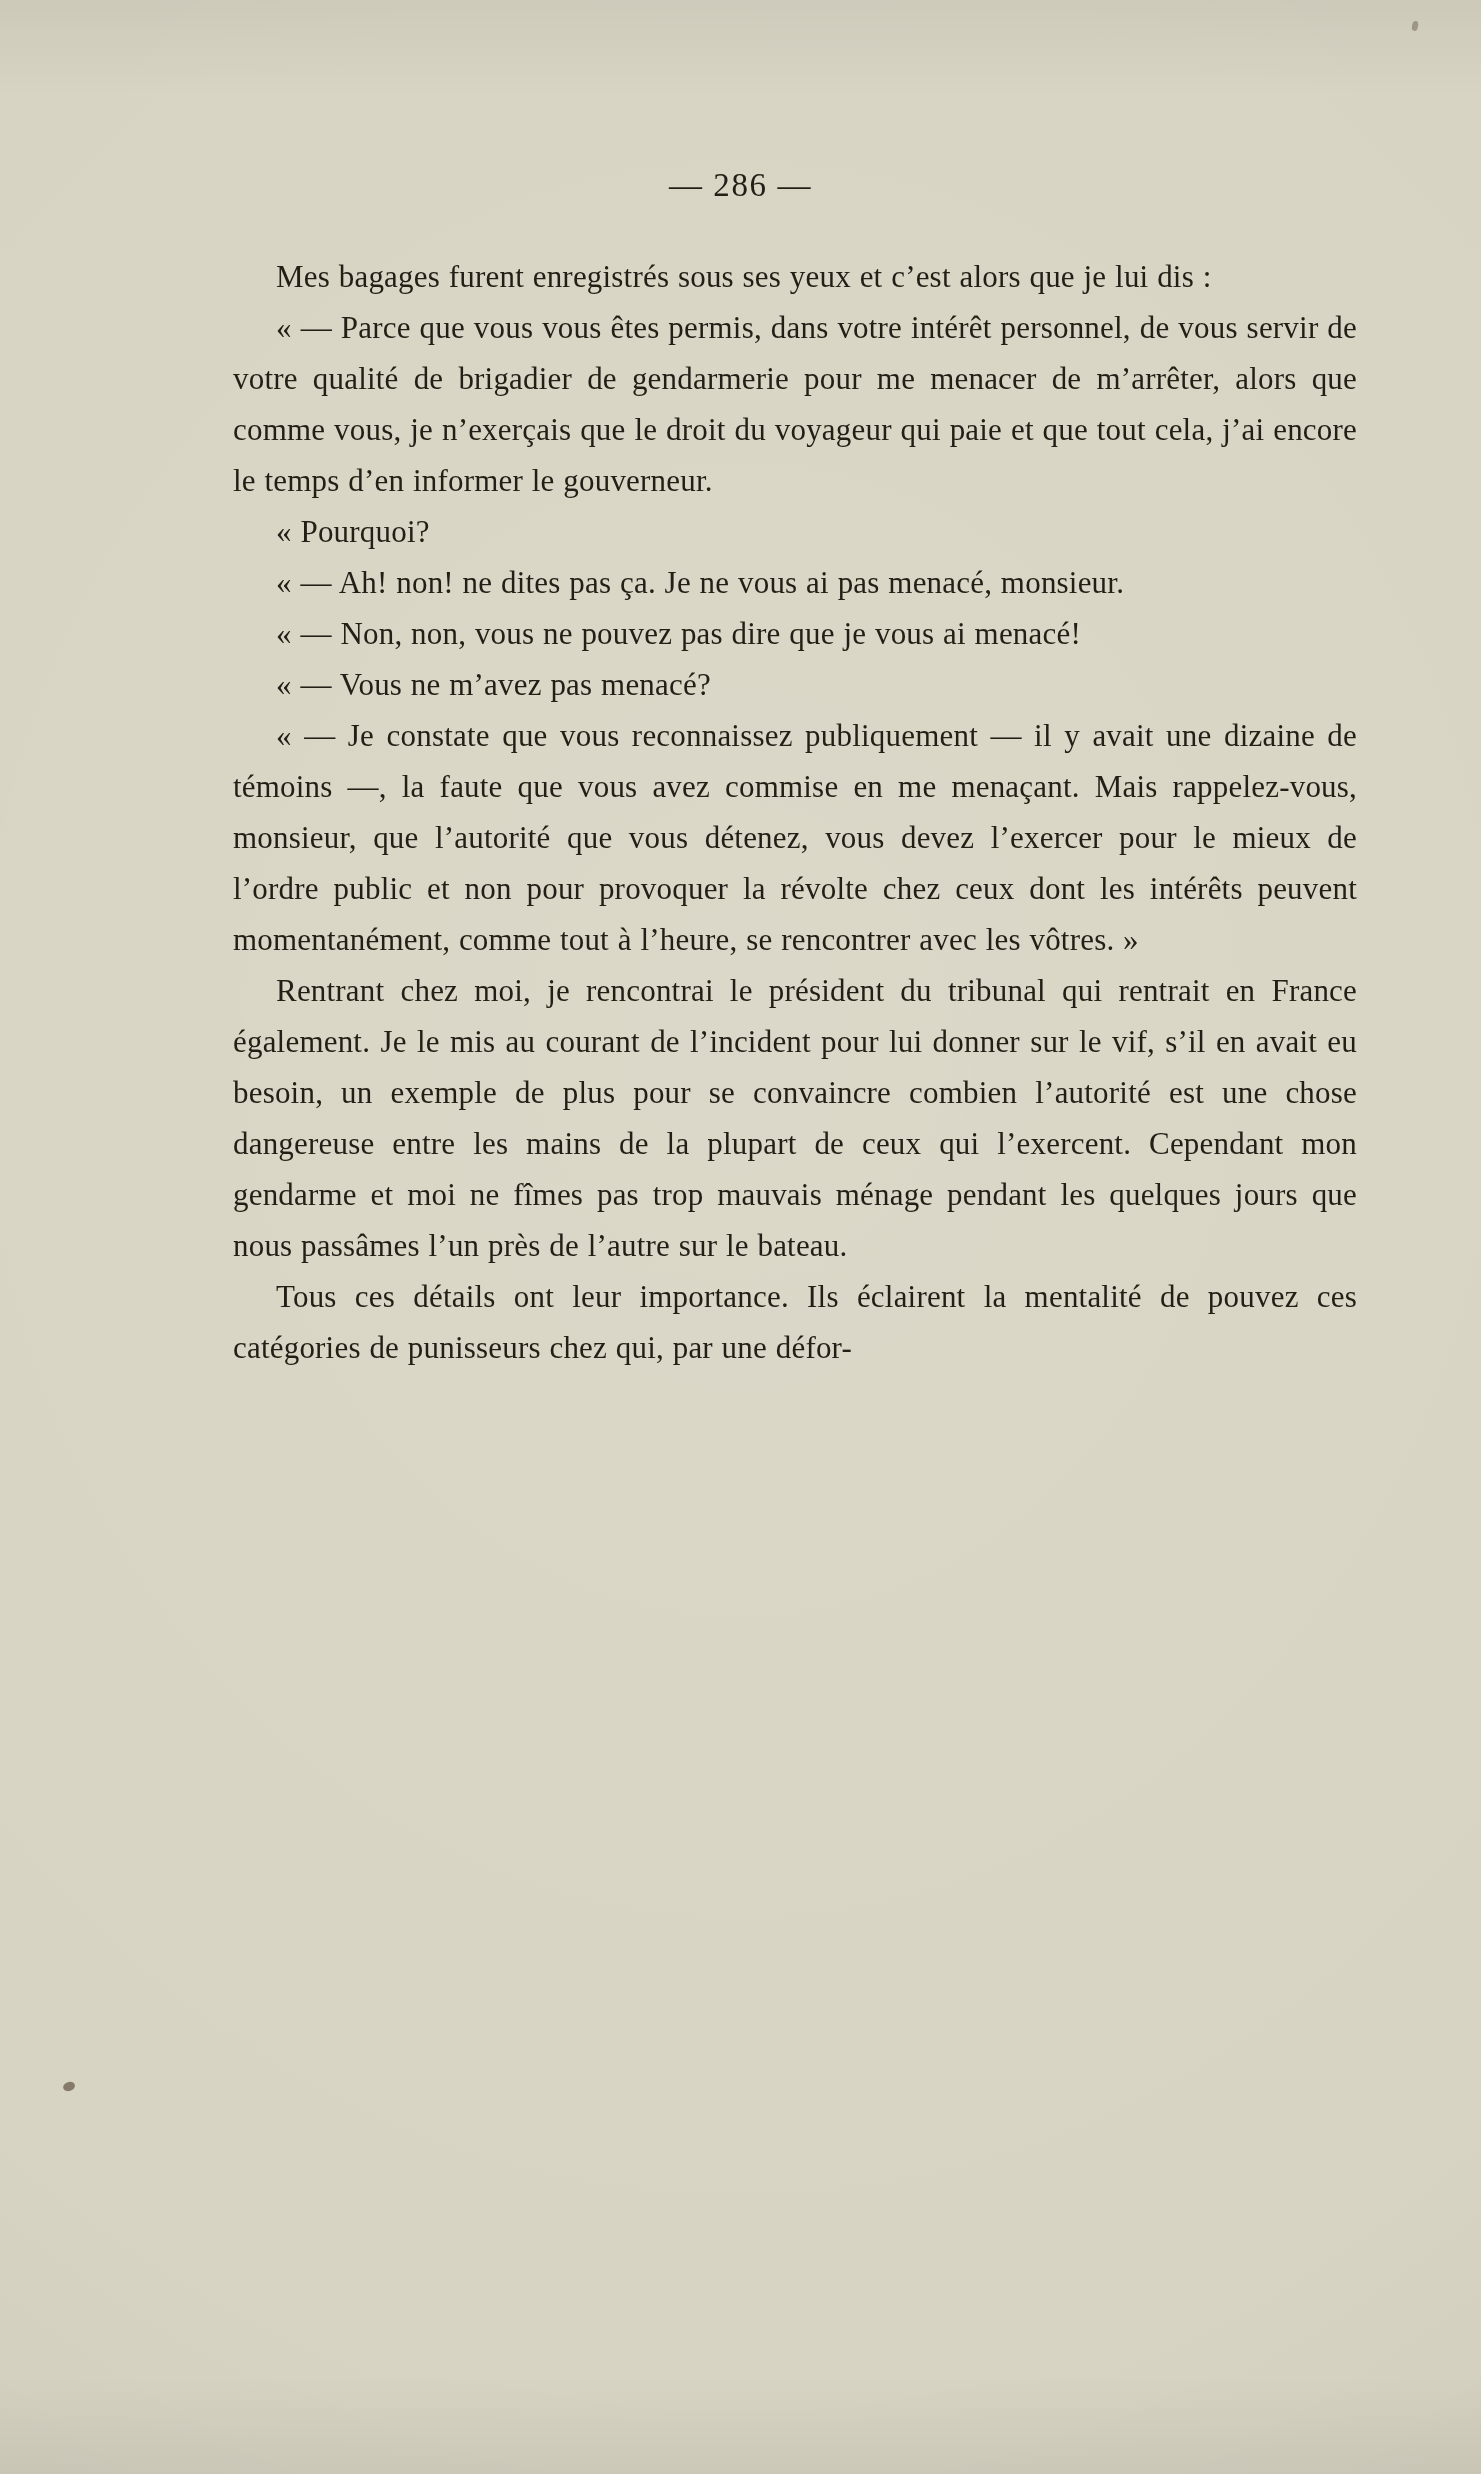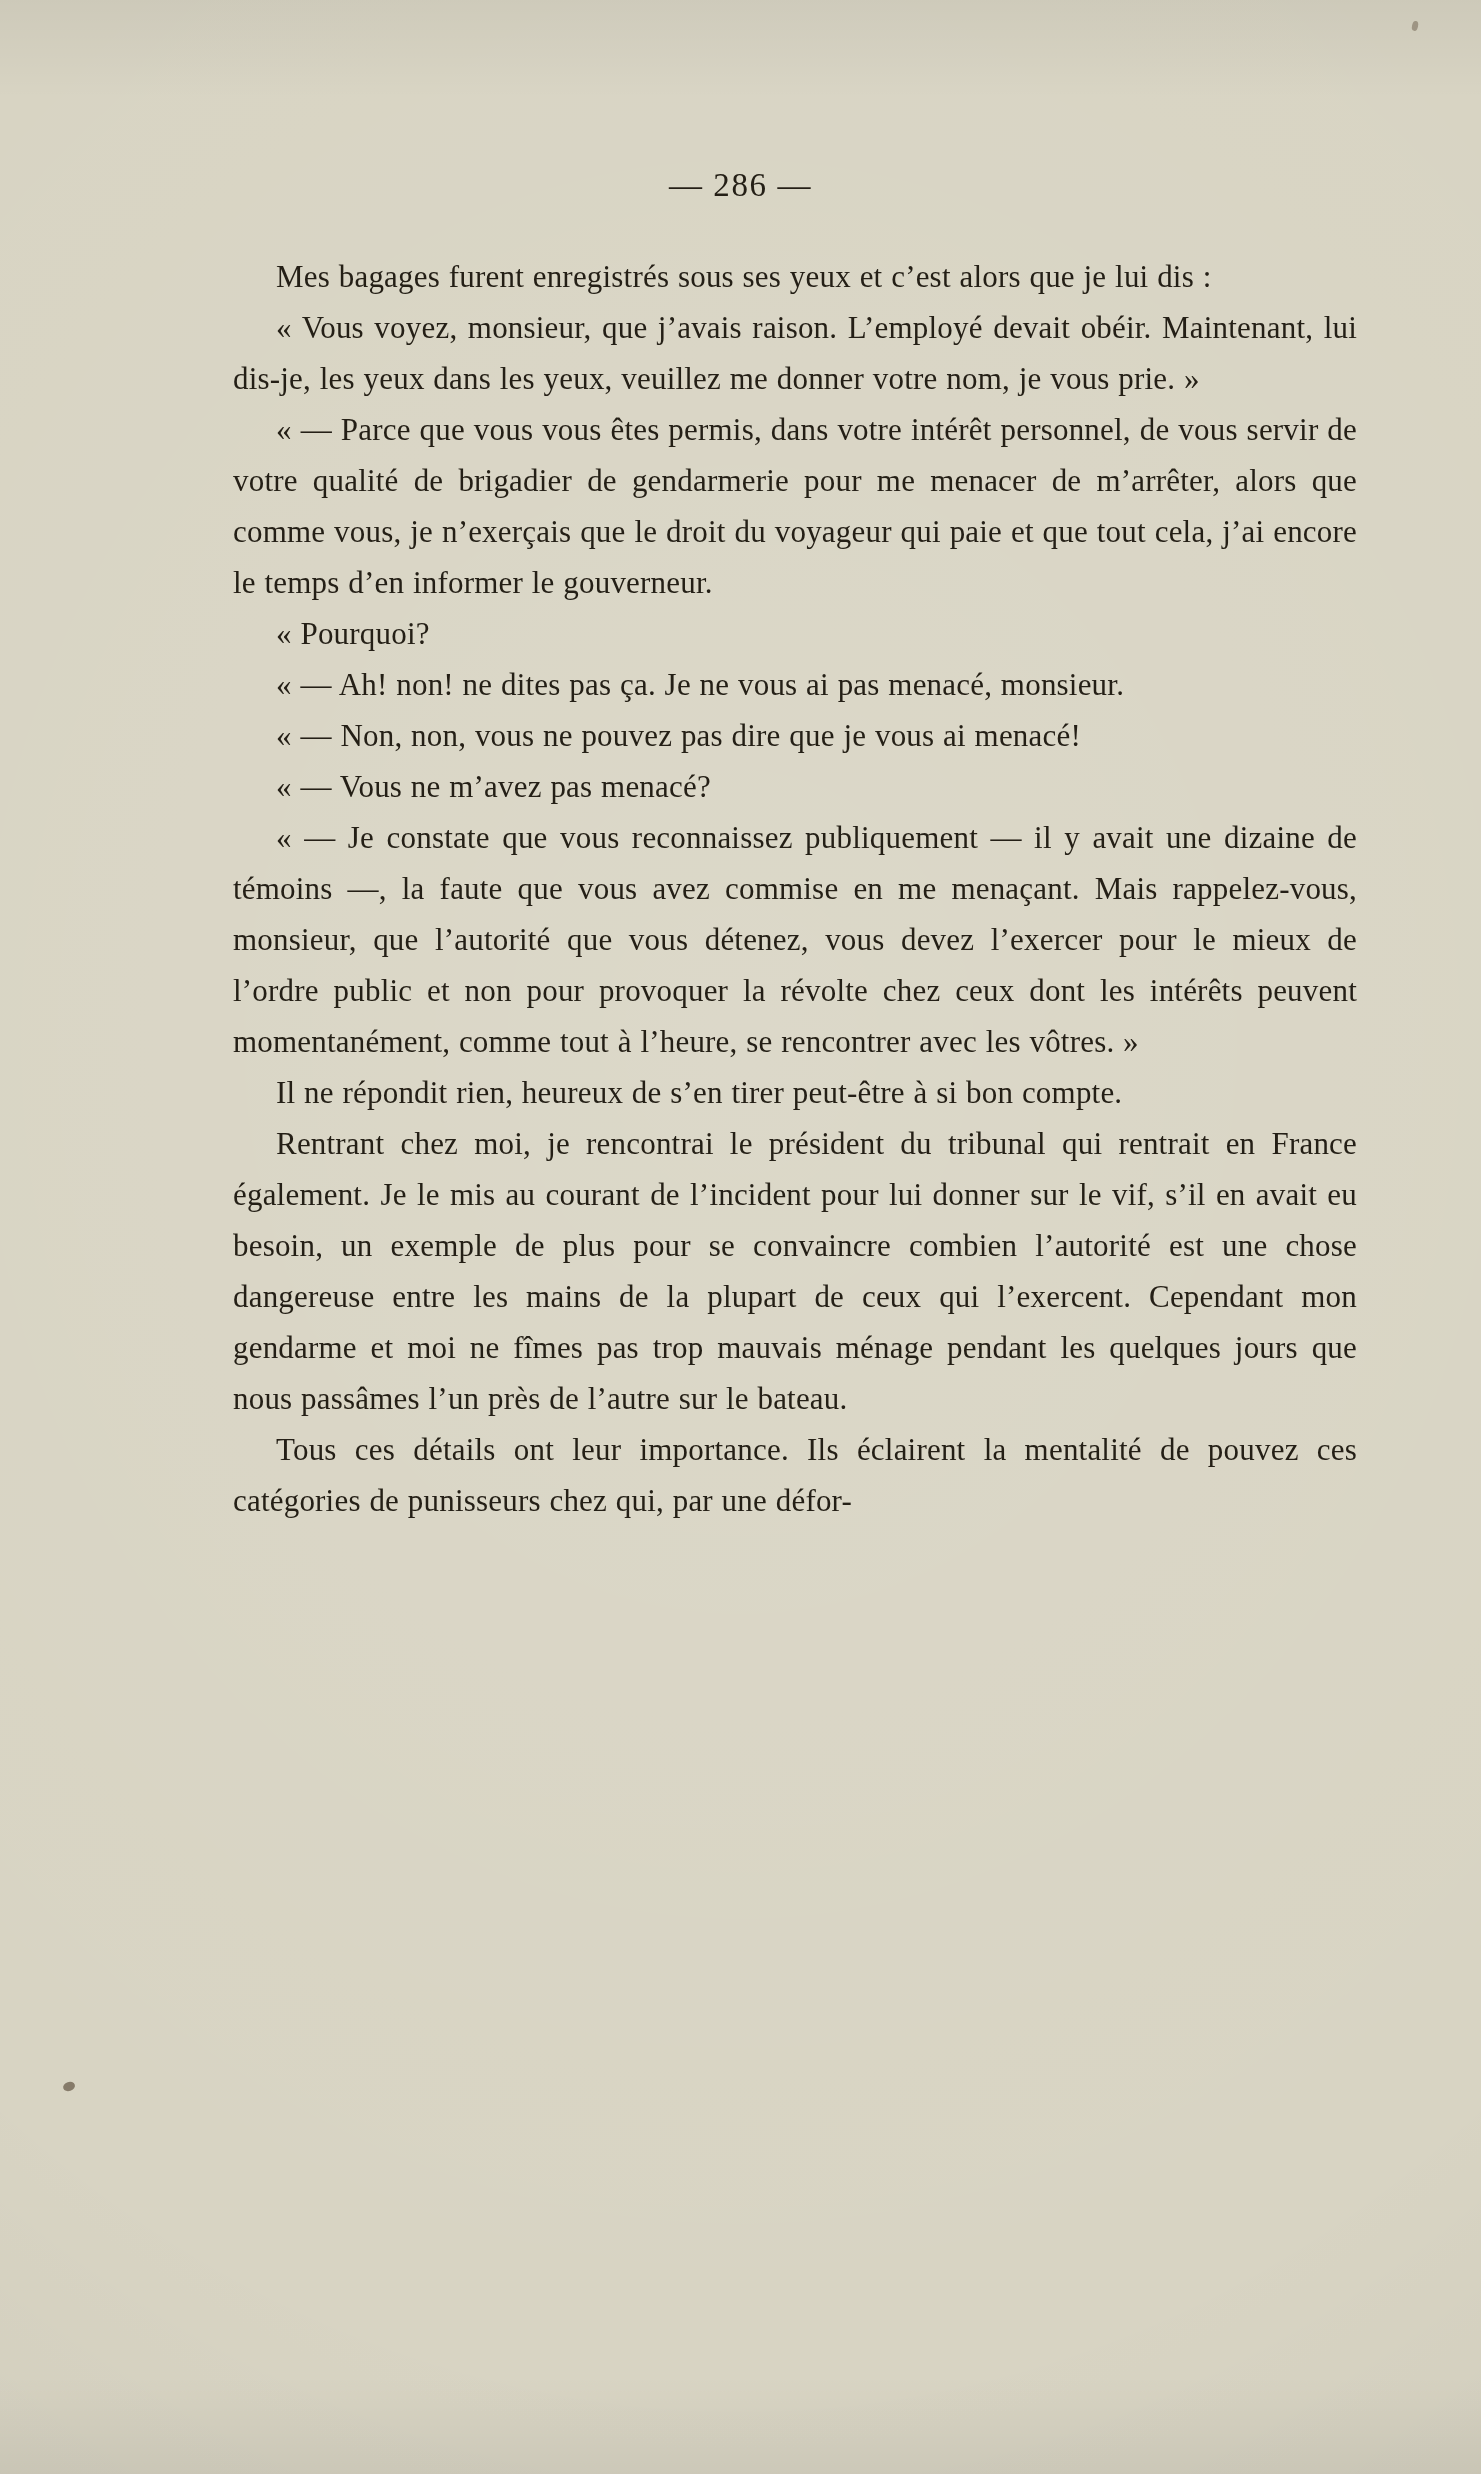--- a/index.html
+++ b/index.html
@@ -76,28 +76,26 @@
   }
 </style>
 </head>
 <body>
 
 <div class="paper">
   <div class="page-number">— 286 —</div>
 
   <div class="text-block">
       <p class="para indent">Mes bagages furent enregistrés sous ses yeux et c’est alors que je lui dis :</p>
-      <p class="para indent">« Vous voyez, monsieur, que j’avais raison. L’employé devait obéir. Maintenant, lui dis-je, les yeux dans les yeux, veuillez me donner votre nom, je vous prie. »</p>
       <p class="para indent">« — Parce que vous vous êtes permis, dans votre intérêt personnel, de vous servir de votre qualité de brigadier de gendarmerie pour me menacer de m’arrêter, alors que comme vous, je n’exerçais que le droit du voyageur qui paie et que tout cela, j’ai encore le temps d’en informer le gouverneur.</p>
       <p class="para indent">« Pourquoi?</p>
       <p class="para indent">« — Ah! non! ne dites pas ça. Je ne vous ai pas menacé, monsieur.</p>
       <p class="para indent">« — Non, non, vous ne pouvez pas dire que je vous ai menacé!</p>
       <p class="para indent">« — Vous ne m’avez pas menacé?</p>
       <p class="para indent">« — Je constate que vous reconnaissez publiquement — il y avait une dizaine de témoins —, la faute que vous avez commise en me menaçant. Mais rappelez-vous, monsieur, que l’autorité que vous détenez, vous devez l’exercer pour le mieux de l’ordre public et non pour provoquer la révolte chez ceux dont les intérêts peuvent momentanément, comme tout à l’heure, se rencontrer avec les vôtres. »</p>
-      <p class="para indent">Il ne répondit rien, heureux de s’en tirer peut-être à si bon compte.</p>
       <p class="para indent">Rentrant chez moi, je rencontrai le président du tribunal qui rentrait en France également. Je le mis au courant de l’incident pour lui donner sur le vif, s’il en avait eu besoin, un exemple de plus pour se convaincre combien l’autorité est une chose dangereuse entre les mains de la plupart de ceux qui l’exercent. Cependant mon gendarme et moi ne fîmes pas trop mauvais ménage pendant les quelques jours que nous passâmes l’un près de l’autre sur le bateau.</p>
       <p class="para indent">Tous ces détails ont leur importance. Ils éclairent la mentalité de pouvez ces catégories de punisseurs chez qui, par une défor-</p>
     </div>
 
   <div class="speck speck-a"></div>
   <div class="speck speck-b"></div>
 </div>
 
 
 </body></html>

